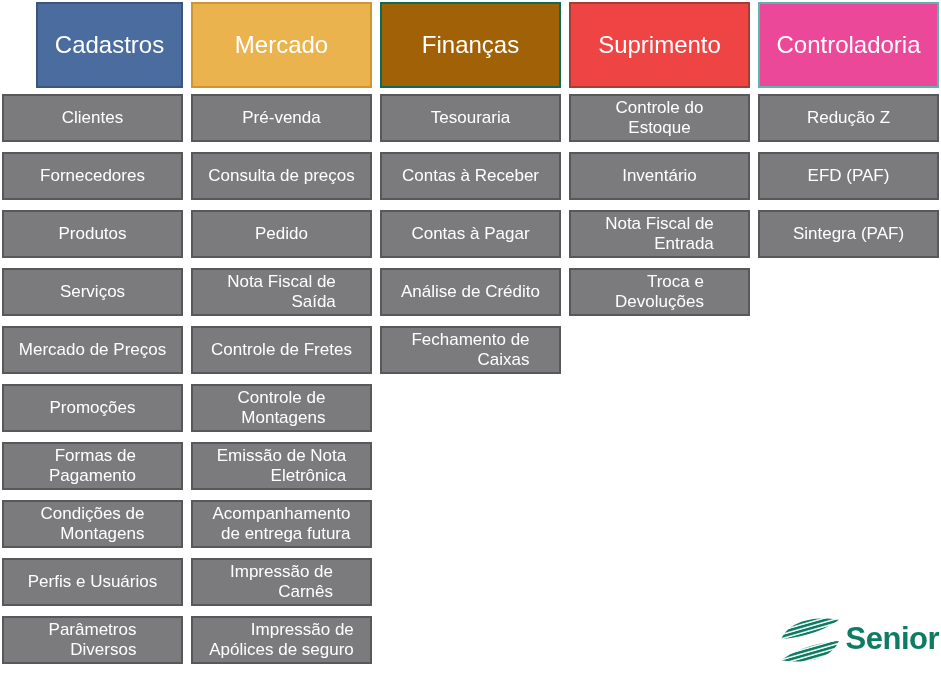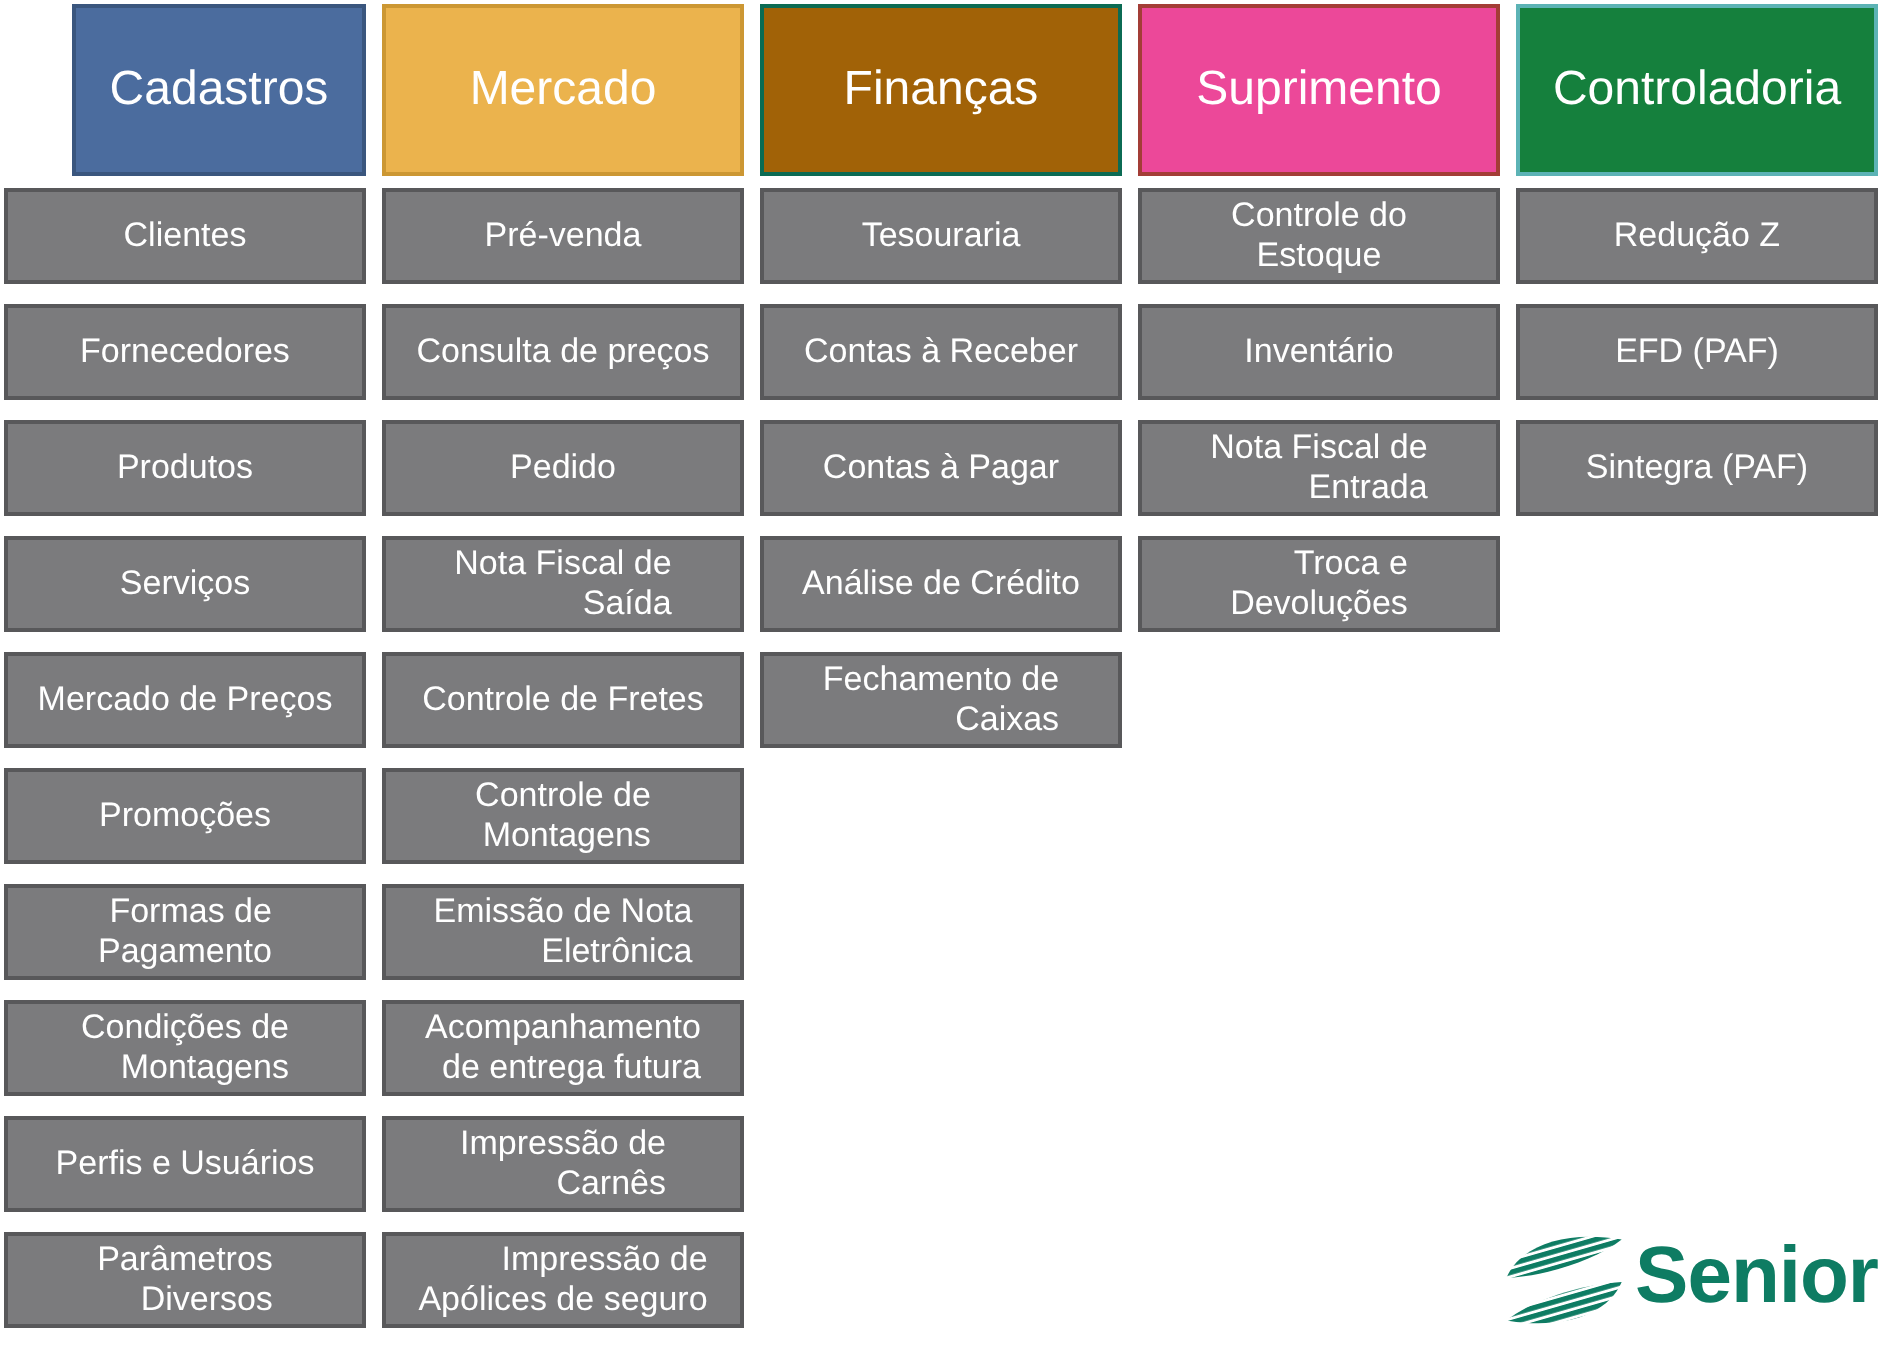--- a/index.html
+++ b/index.html
@@ -22,22 +22,22 @@
     color: #ffffff;
     font-size: 24px;
     text-align: center;
     margin-bottom: 6px;
     border: 2px solid transparent;
     cursor: default;
   }
   .col0 .header { background: #4b6c9e; border-color: #3a567e; margin-left: 34px; }
   .col1 .header { background: #ebb34d; border-color: #cc9733; }
   .col2 .header { background: #a16207; border-color: #0b6b53; }
-  .col3 .header { background: #ec4899; border-color: #a33d36; }
-  .col4 .header { background: #15803d; border-color: #5cb3b5; }
+  .col3 .header { background: #ef4444; border-color: #a33d36; }
+  .col4 .header { background: #ec4899; border-color: #5cb3b5; }
 
   .item {
     height: 48px;
     display: flex; align-items: center; justify-content: center;
     background: #7b7b7d;
     border: 2px solid #58585a;
     color: #ffffff;
     font-size: 17px;
     line-height: 1.18;
     text-align: center;
@@ -47,21 +47,21 @@
   }
   .item + .item { margin-top: 10px; text-align: right; }
 
   .logo {
     position: absolute;
     right: 2px; bottom: 13px;
     display: flex; align-items: center; gap: 5px;
   }
   .logo-text {
     color: #0e7c63;
-    font-size: 40px;
+    font-size: 31px;
     font-weight: 600;
     letter-spacing: -0.5px;
     line-height: 1;
     padding-bottom: 4px;
   }
 </style>
 </head>
 <body>
 
 <div class="board">

